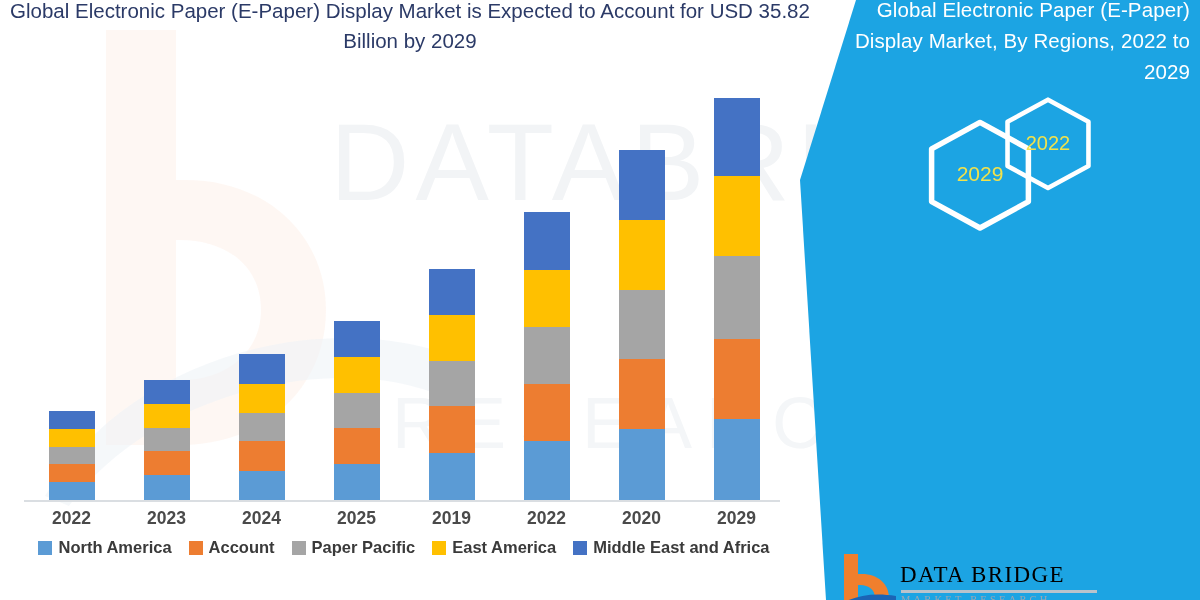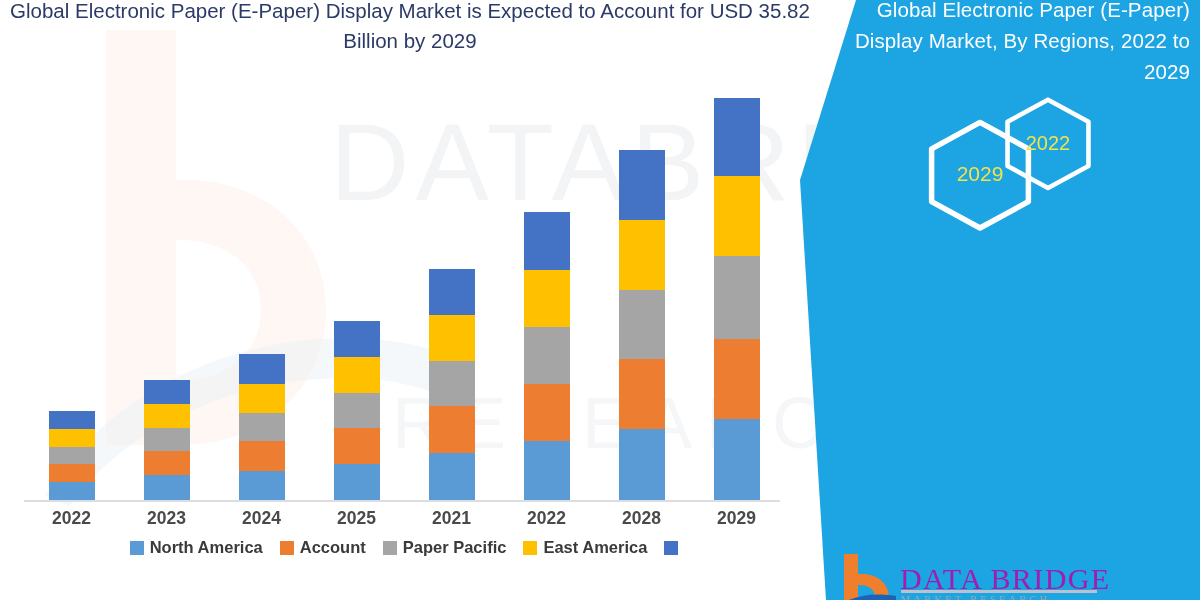--- a/index.html
+++ b/index.html
@@ -86,22 +86,22 @@
     top: 552px;
     width: 330px;
     height: 60px;
     z-index: 6;
   }
   .dbmr-logo .logo-mark { position: absolute; left: 0; top: 0; }
   .dbmr-logo .logo-words {
     position: absolute;
     left: 62px;
     top: 10px;
-    color: #a21caf;
-    font-size: 30px;
+    color: #000000;
+    font-size: 23px;
     letter-spacing: 1.4px;
     font-family: "Liberation Serif", serif;
   }
   .dbmr-logo .logo-sub {
     position: absolute;
     left: 63px;
     top: 42px;
     color: #9AA7B4;
     font-size: 10.5px;
     letter-spacing: 3.2px;
@@ -348,23 +348,23 @@
           </div>
         </div>
       </div>
   </div>
 
   <div class="xlabels" id="xlabels">
       <div>2022</div>
       <div>2023</div>
       <div>2024</div>
       <div>2025</div>
-      <div>2021</div>
+      <div>2019</div>
       <div>2022</div>
-      <div>2028</div>
+      <div>2020</div>
       <div>2029</div>
     </div>
 
   <div class="legend" id="legend">
       <div class="legend-item">
         <span class="legend-swatch" style="background: rgb(91, 155, 213);"></span>
         <span>North America</span>
       </div>
       <div class="legend-item">
         <span class="legend-swatch" style="background: rgb(237, 125, 49);"></span>
@@ -373,20 +373,21 @@
       <div class="legend-item">
         <span class="legend-swatch" style="background: rgb(165, 165, 165);"></span>
         <span>Paper Pacific</span>
       </div>
       <div class="legend-item">
         <span class="legend-swatch" style="background: rgb(255, 192, 0);"></span>
         <span>East America</span>
       </div>
       <div class="legend-item">
         <span class="legend-swatch" style="background: rgb(68, 114, 196);"></span>
+        <span>Middle East and Africa</span>
       </div>
     </div>
 
   <div class="blue-panel"></div>
 
   <div class="panel-title">Global Electronic Paper (E-Paper) Display Market, By Regions, 2022 to 2029</div>
 
   <div class="hexwrap">
     <div class="hex hex-2029">
       <svg viewBox="0 0 100 104" preserveAspectRatio="none">

